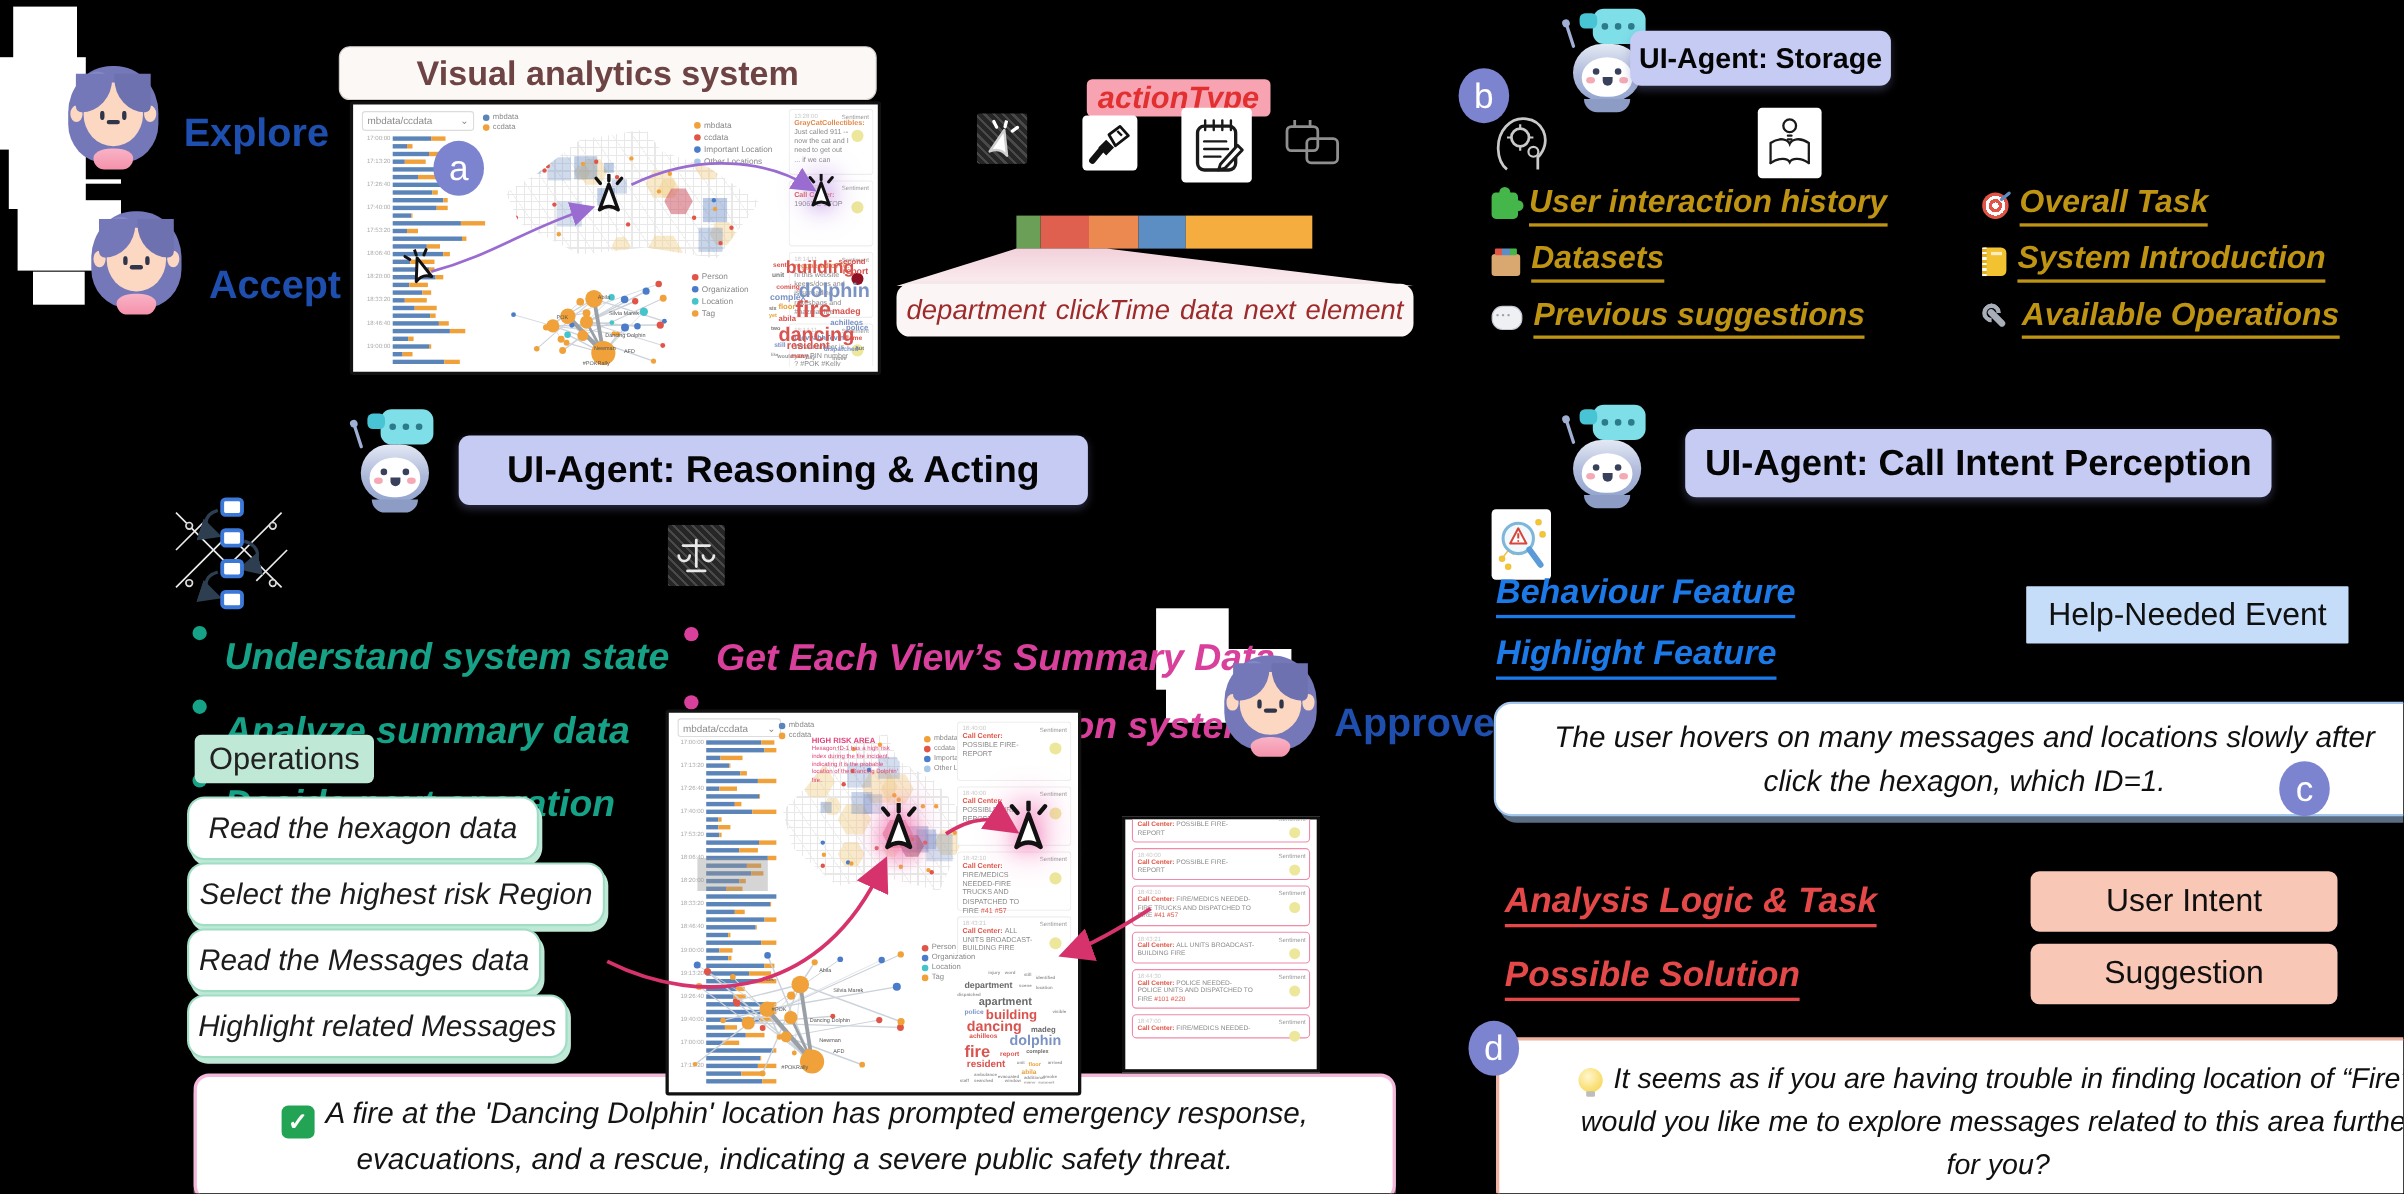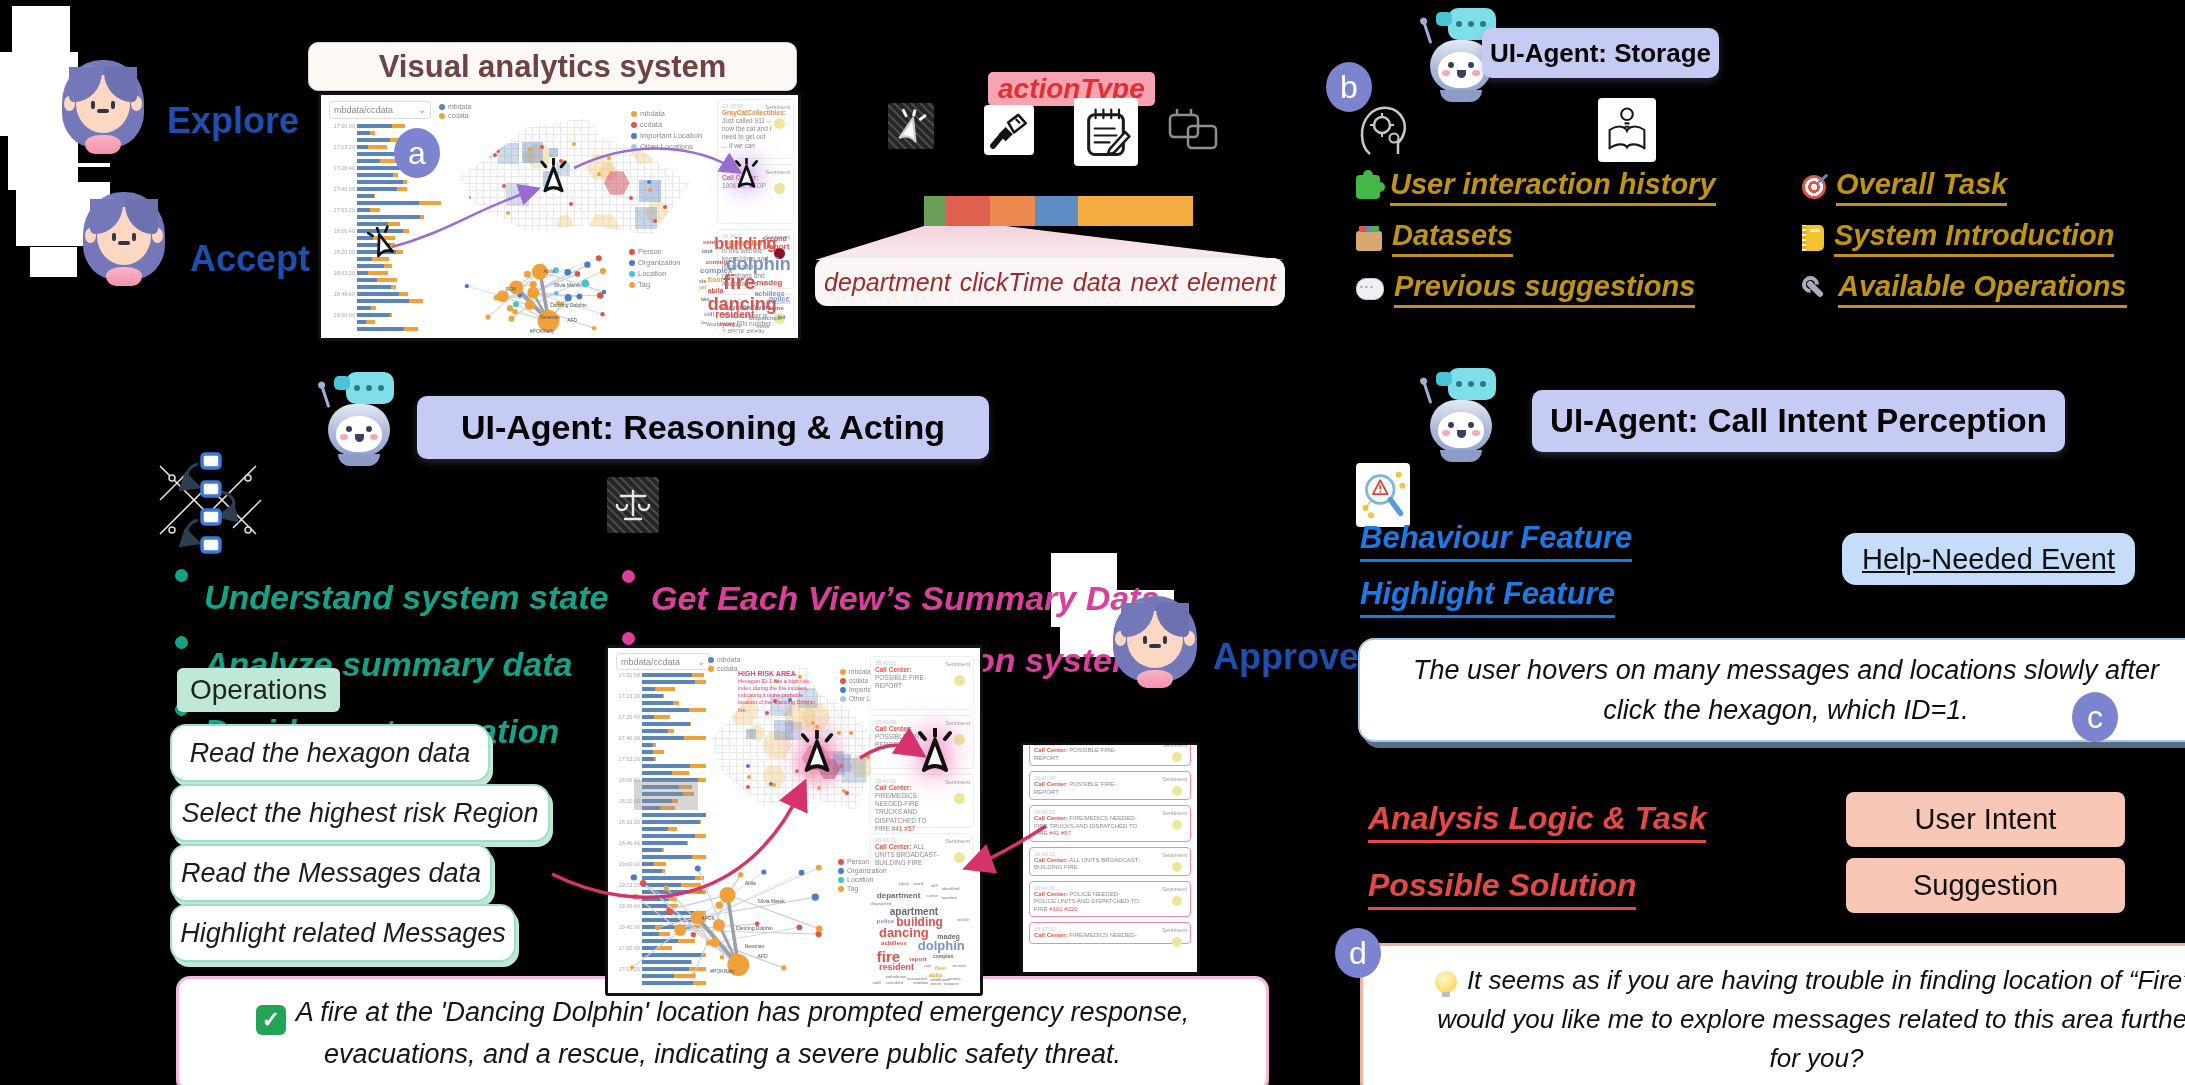--- a/index.html
+++ b/index.html
@@ -125,22 +125,22 @@
           box-shadow:3px 5px 0 #bfe8d6;display:flex;align-items:center;justify-content:center;
           font-style:italic;font-size:27px;color:#1c1c1c;}
   .result{position:absolute;background:#fff;border:3px solid #f4b9da;border-radius:14px;
           box-shadow:0 5px 0 rgba(244,185,218,.5);display:flex;align-items:center;justify-content:center;
           text-align:center;font-style:italic;font-size:27px;color:#141414;line-height:1.45;padding:4px 40px;}
   
   .feat{position:absolute;font-size:31px;font-weight:bold;font-style:italic;color:#1b79e8;
         border-bottom:3px solid #1b79e8;padding-bottom:3px;white-space:nowrap;}
   .redlink{position:absolute;font-size:32px;font-weight:bold;font-style:italic;color:#e54848;
         border-bottom:3px solid #e54848;padding-bottom:3px;white-space:nowrap;}
-  .bluebox{position:absolute;background:#c5ddf8;border-radius:14px;display:flex;align-items:center;justify-content:center;
-           font-size:29px;color:#101010;text-decoration:underline;}
+  .bluebox{position:absolute;background:#c5ddf8;border-radius:1px;display:flex;align-items:center;justify-content:center;
+           font-size:29px;color:#101010;}
   .salmonbox{position:absolute;background:#f9c7b6;border-radius:8px;display:flex;align-items:center;justify-content:center;
            font-size:29px;color:#101010;}
   .eventbox{position:absolute;background:#fff;border:2.5px solid #a5c7ee;border-radius:16px;
             box-shadow:5px 6px 0 rgba(165,199,238,.55);display:flex;align-items:center;justify-content:center;
             text-align:center;font-style:italic;font-size:27px;color:#101010;line-height:1.5;padding:6px 30px;}
   .suggbox{position:absolute;background:#fff;border:3px solid #f0b2a0;border-radius:14px;
             box-shadow:6px 7px 0 rgba(240,178,160,.45);display:flex;align-items:center;justify-content:center;
             text-align:center;font-style:italic;font-size:26px;color:#101010;line-height:1.5;padding:6px 56px;}
   
   .mini{display:inline-block;position:relative;flex:none;}

